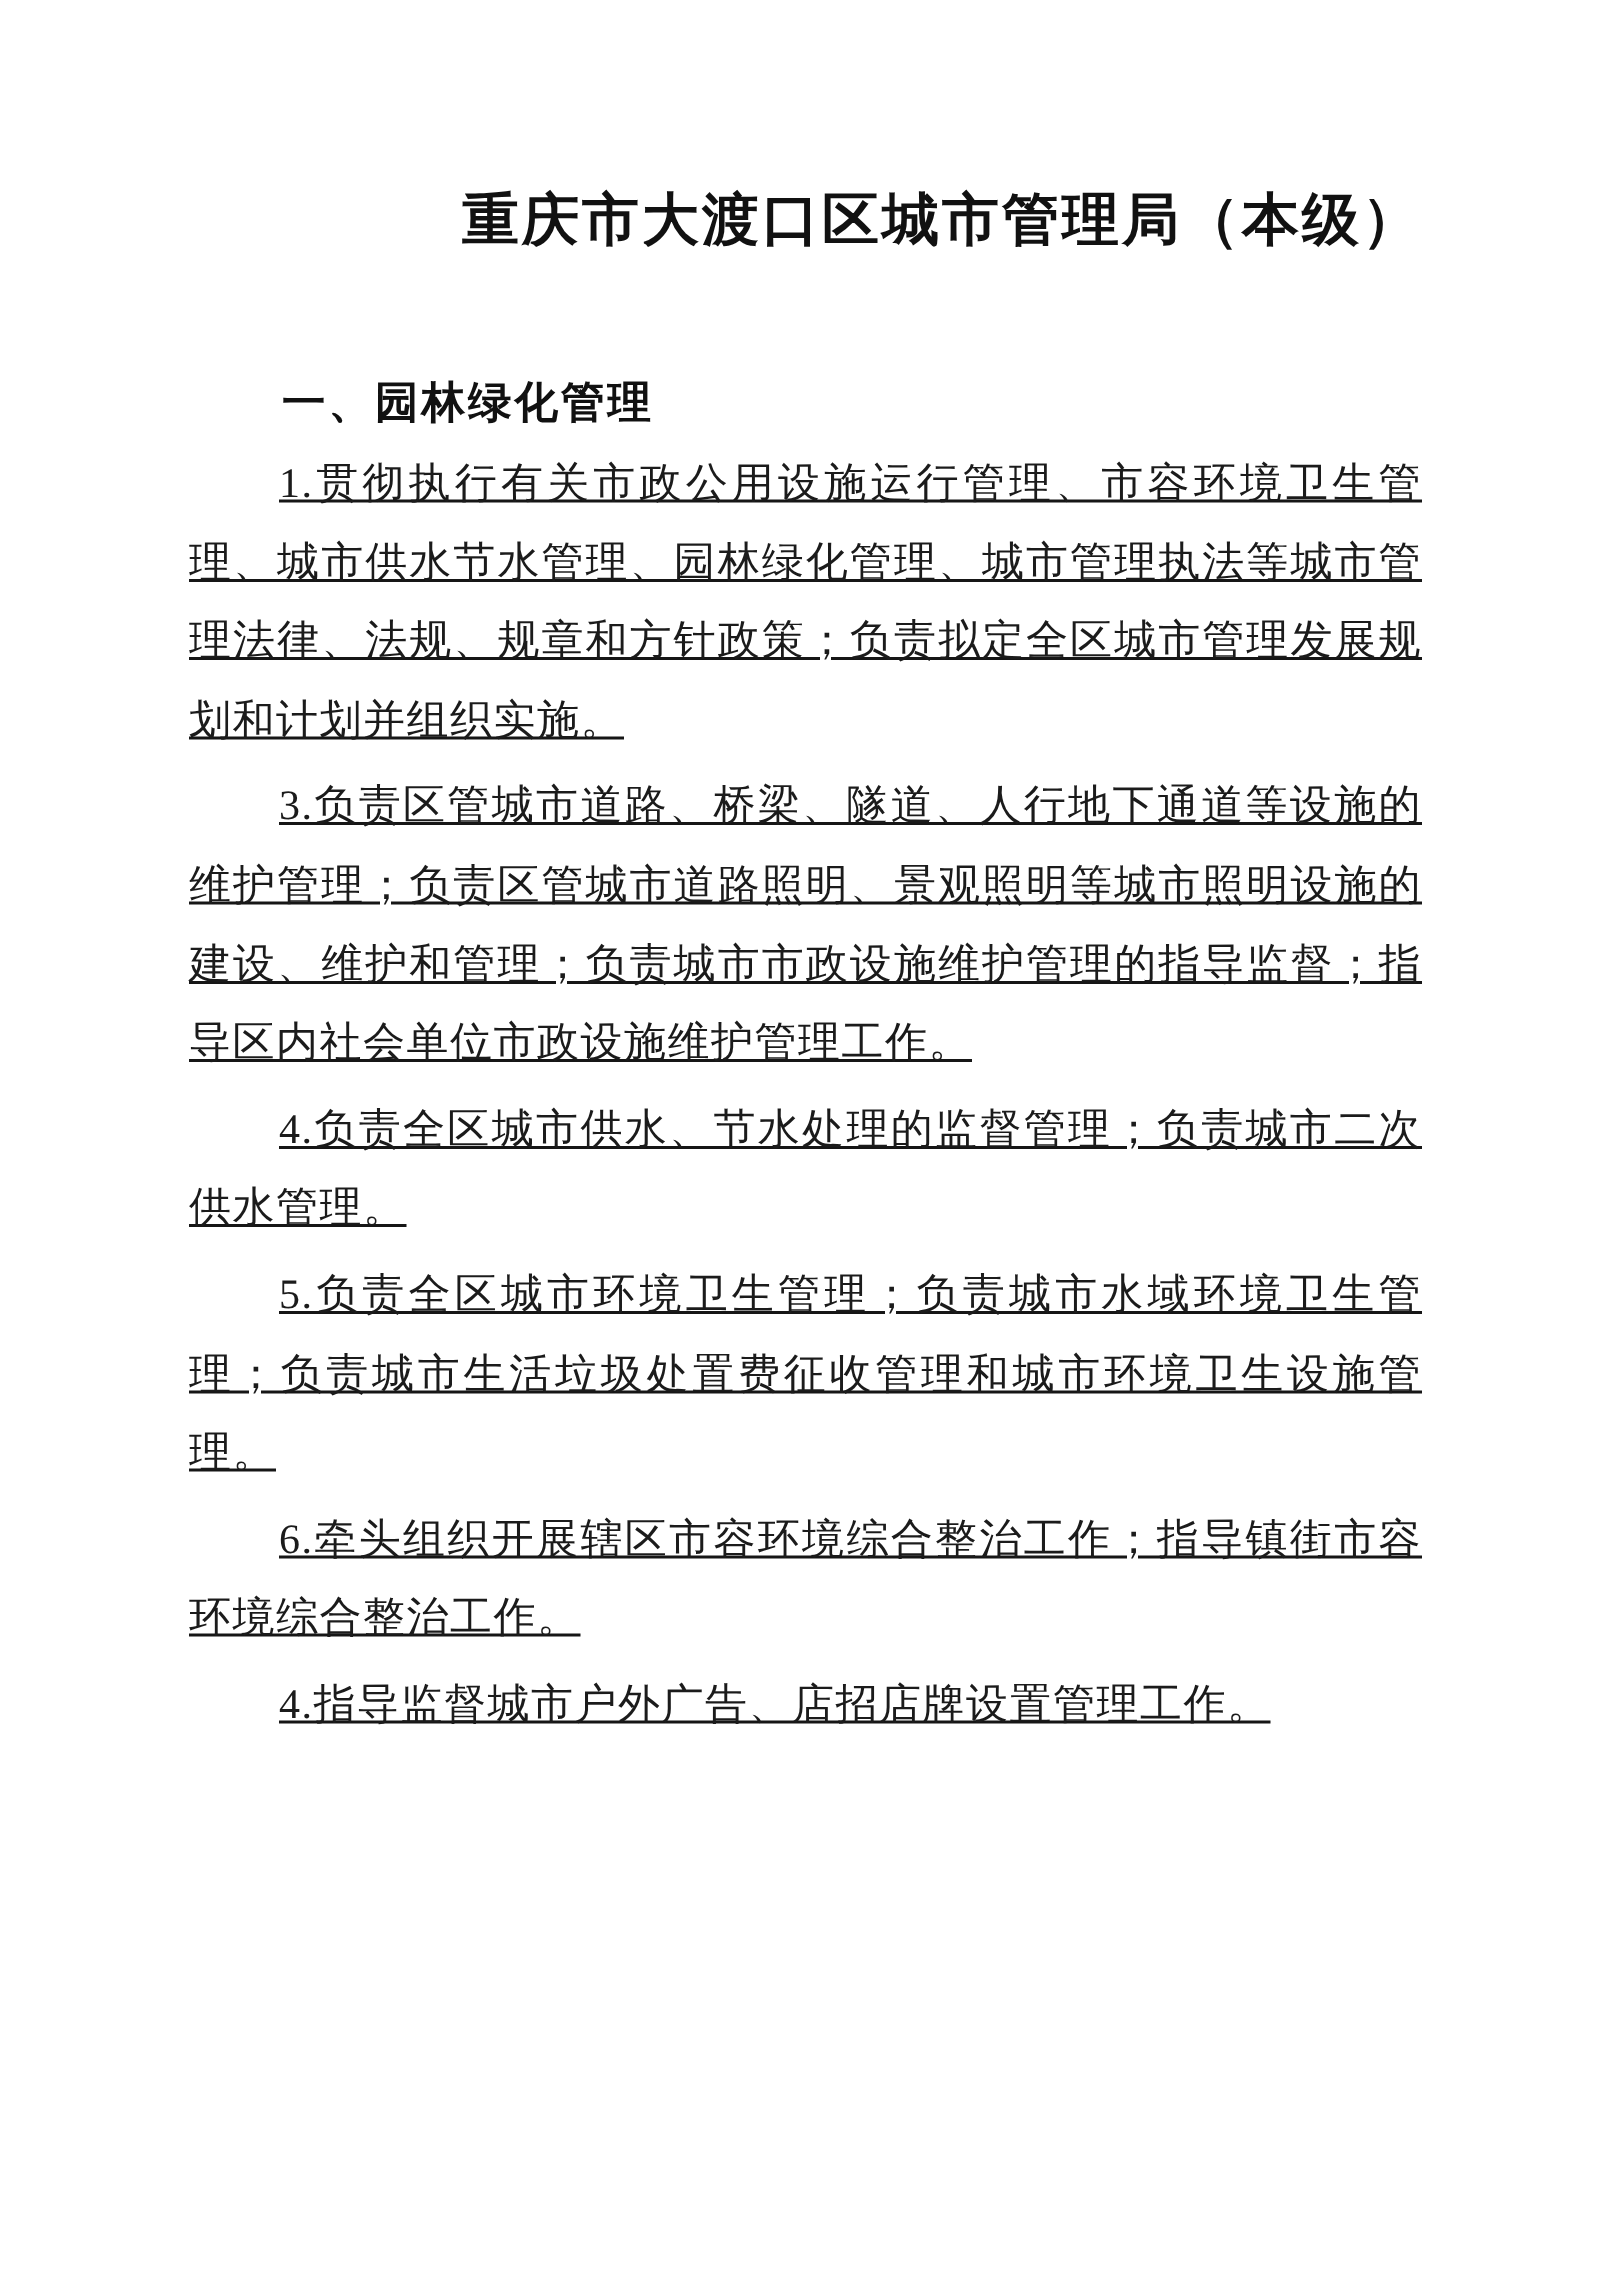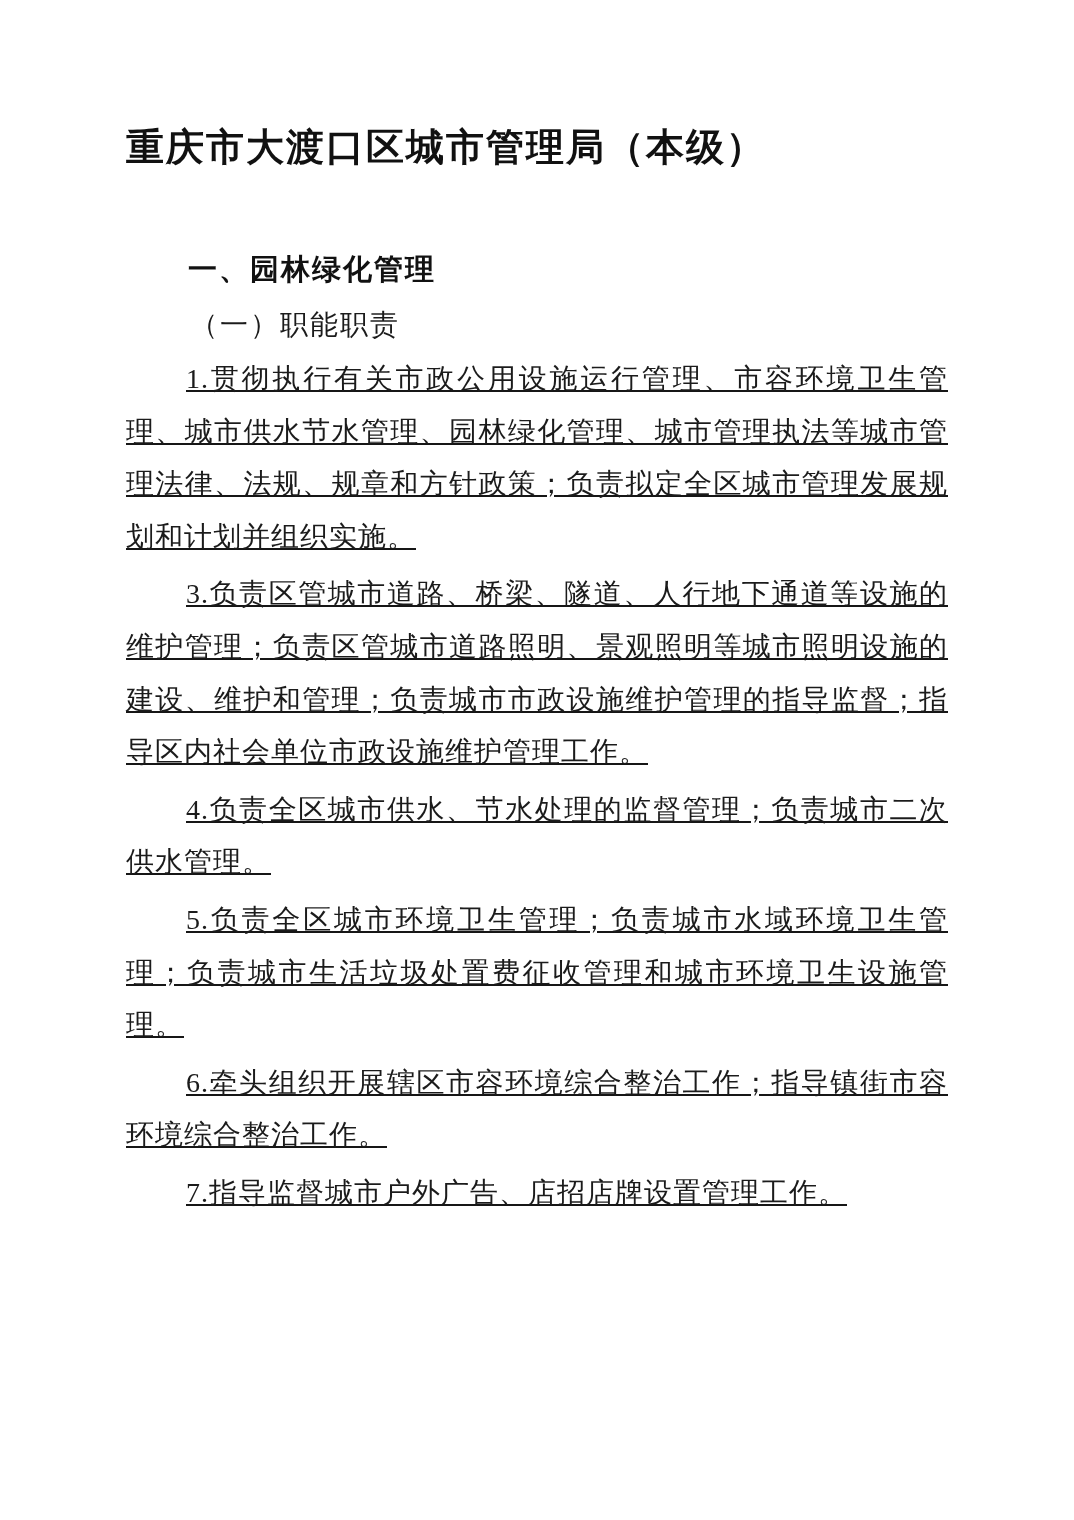--- a/index.html
+++ b/index.html
@@ -16,21 +16,21 @@
     background: #ffffff;
     color: #161616;
     overflow: hidden;
     box-sizing: border-box;
   }
   .content {
     padding: 116px 126px 0 126px;
   }
   .doc-title {
     margin: 0;
-    text-align: left;
+    text-align: right;
     font-family: "Liberation Serif", "DejaVu Serif", serif;
     font-weight: 700;
     font-size: 38px;
     line-height: 63px;
     letter-spacing: 2px;
     color: #111111;
   }
   .doc-title .title-line {
     display: block;
   }
@@ -75,25 +75,24 @@
 
 <div class="page">
   <div class="content">
 
     <h1 class="doc-title">
       <span class="title-line">重庆市大渡口区城市管理局（本级）</span>
     </h1>
 
     <h2 class="section-heading">一、园林绿化管理</h2>
 
-    <h3 class="subsection-heading">（一）职能职责</h3>
 
     <div class="body-text">
       <p class="para">1.贯彻执行有关市政公用设施运行管理、市容环境卫生管理、城市供水节水管理、园林绿化管理、城市管理执法等城市管理法律、法规、规章和方针政策；负责拟定全区城市管理发展规划和计划并组织实施。</p>
       <p class="para">3.负责区管城市道路、桥梁、隧道、人行地下通道等设施的维护管理；负责区管城市道路照明、景观照明等城市照明设施的建设、维护和管理；负责城市市政设施维护管理的指导监督；指导区内社会单位市政设施维护管理工作。</p>
       <p class="para">4.负责全区城市供水、节水处理的监督管理；负责城市二次供水管理。</p>
       <p class="para">5.负责全区城市环境卫生管理；负责城市水域环境卫生管理；负责城市生活垃圾处置费征收管理和城市环境卫生设施管理。</p>
       <p class="para">6.牵头组织开展辖区市容环境综合整治工作；指导镇街市容环境综合整治工作。</p>
-      <p class="para">7.指导监督城市户外广告、店招店牌设置管理工作。</p>
+      <p class="para">4.指导监督城市户外广告、店招店牌设置管理工作。</p>
     </div>
 
   </div>
 </div>
 
 </body></html>

